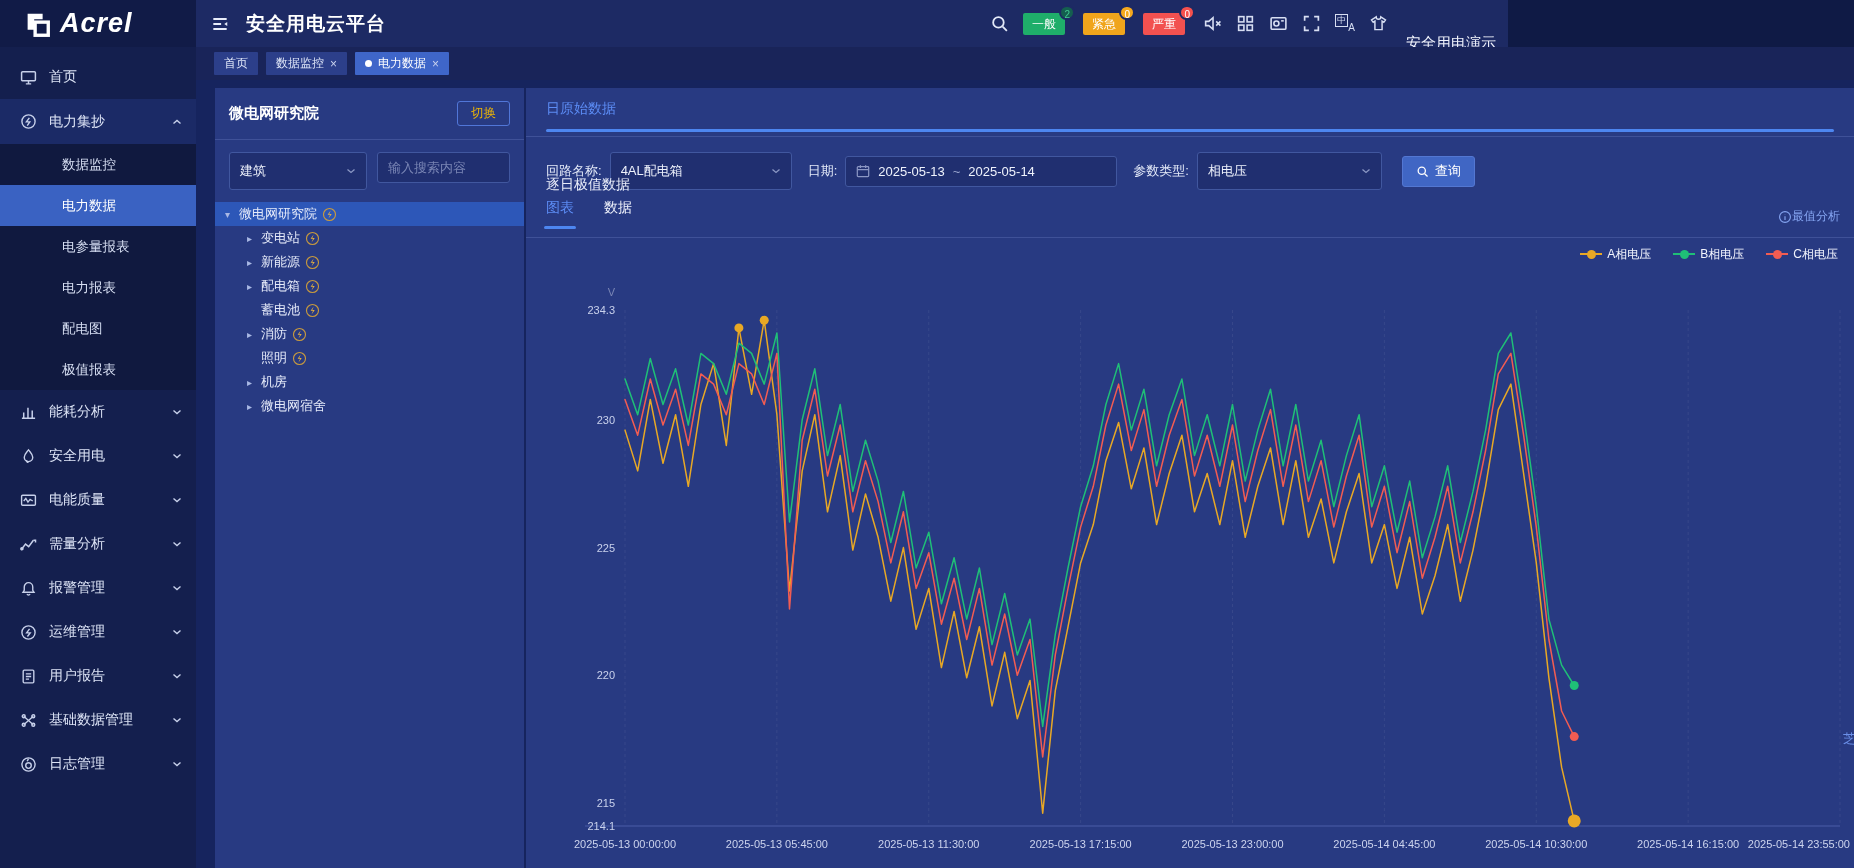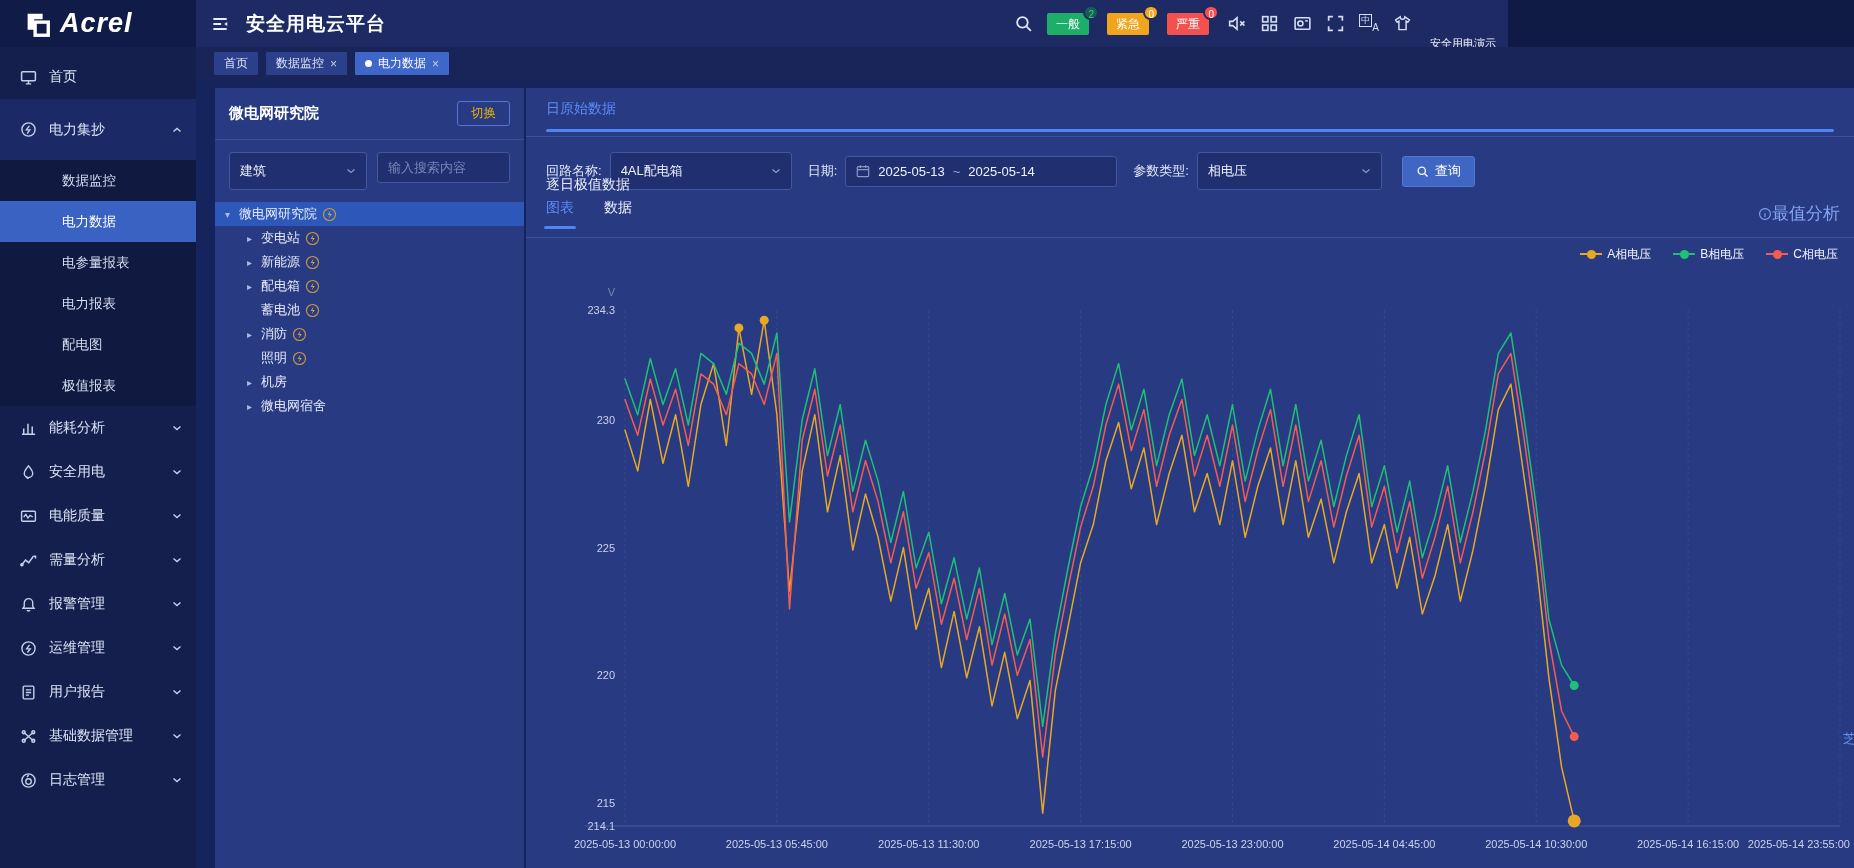--- a/index.html
+++ b/index.html
@@ -9,39 +9,39 @@
   
   .header { position:absolute; left:0; top:0; width:1508px; height:47px; background:#1d2a64; display:flex; align-items:center; }
   .logo-block { width:196px; height:47px; background:#111b47; display:flex; align-items:center; padding-left:22px; gap:8px; flex-shrink:0; }
   .logo-text { font-size:27px; font-weight:bold; font-style:italic; color:#fff; letter-spacing:1px; }
   .collapse-btn { margin-left:14px; cursor:pointer; display:flex; align-items:center; }
   .app-title { margin-left:16px; font-size:19px; font-weight:bold; color:#fff; letter-spacing:1px; }
   .header-right { margin-left:auto; display:flex; align-items:center; gap:14px; padding-right:12px; }
   .hicon { width:19px; height:19px; display:block; cursor:pointer; }
   .chip { position:relative; height:22px; padding:0 9px; border-radius:2px; font-size:12px; color:#fff; line-height:22px; cursor:pointer; margin-right:4px; }
   .chip .sup { position:absolute; top:-8px; right:-10px; min-width:15px; height:15px; padding:0 3px; border-radius:9px; font-size:10px; line-height:15px; text-align:center; border:2px solid #1d2a64; }
-  .username { font-size:11px; color:#f0f3fc; margin-left:4px; white-space:nowrap;margin-top:39px; }
+  .username { font-size:15px; color:#f0f3fc; margin-left:4px; white-space:nowrap;margin-top:39px; }
   .translate-icon { position:relative; width:20px; height:19px; cursor:pointer; }
   .translate-icon .zh { position:absolute; left:0; top:0; width:13px; height:13px; border:1px solid #d7def2; font-size:9px; line-height:11px; text-align:center; color:#d7def2; background:#1d2a64; }
   .translate-icon .en { position:absolute; right:0; bottom:0; font-size:10px; color:#d7def2; }
 
   
   .workspace { position:absolute; left:196px; top:47px; right:0; bottom:0; background:#16245e; }
   .breadcrumb-bar { height:33px; display:flex; align-items:center; gap:8px; padding-left:18px; background:#192459; }
   .bc-chip { height:23px; display:flex; align-items:center; gap:6px; padding:0 10px; background:#2c3f8a; font-size:12px; color:#dfe6f8; cursor:pointer; border-radius:1px; }
   .bc-chip.active { background:#3f66c9; color:#fff; }
   .bc-dot { width:7px; height:7px; border-radius:50%; background:#fff; }
   .bc-close { font-size:12px; color:#c9d2ee; line-height:1; }
 
   
   .sidebar { position:absolute; left:0; top:47px; width:196px; bottom:0; background:#141f4e; padding-top:8px; }
   .side-item { height:44px; display:flex; align-items:center; padding:0 14px 0 20px; gap:12px; font-size:14px; color:#dde4f6; cursor:pointer; }
   .side-item .sicon { width:17px; height:17px; flex-shrink:0; }
   .side-item .chev { margin-left:auto; width:10px; height:10px; }
-  .side-item.parent-open { height:61px; background:#1b2a66; }
+  .side-item.parent-open { height:45px; background:#1b2a66; }
   .submenu { background:#10193f; }
   .sub-item { height:41px; display:flex; align-items:center; padding-left:62px; font-size:13.5px; color:#d6def2; cursor:pointer; }
   .sub-item.active { background:#3a62c2; color:#fff; }
 
   
   .content { position:absolute; left:0; top:33px; right:0; bottom:0; }
   .panel { background:#283a82; position:absolute; }
   .tree-panel { left:19px; top:8px; width:309px; bottom:0; }
   .main-panel { left:330px; top:8px; right:0; bottom:0; }
 
@@ -71,21 +71,21 @@
   .f-label { font-size:13px; color:#e3e9f8; margin-left:8px; }
   .f-select { height:31px; background:rgba(16,28,80,.35); }
   .sel-circuit { width:182px; }
   .sel-param { width:185px; }
   .date-box { height:31px; width:272px; border:1px solid #41579f; border-radius:3px; background:rgba(16,28,80,.35); display:flex; align-items:center; gap:8px; padding:0 10px; font-size:13px; color:#eef2fc; cursor:pointer; }
   .query-btn { height:31px; margin-left:12px; padding:0 13px; background:#4066c4; border:1px solid #5377d2; border-radius:3px; color:#fff; font-size:13px; display:flex; align-items:center; gap:6px; cursor:pointer; }
   .view-tabs { height:48px; display:flex; align-items:center; gap:30px; padding:0 20px; border-bottom:1px solid rgba(90,110,180,.45); position:relative;font-family:Liberation Mono, monospace; }
   .v-tab { font-size:14px; color:#eef1fb; padding-bottom:12px; position:relative; cursor:pointer; }
   .v-tab.active { color:#5c8cf5; }
   .v-tab.active::after { content:""; position:absolute; left:-2px; right:-2px; bottom:0; height:3px; background:#4d86f0; border-radius:2px; }
-  .max-link { position:absolute; right:14px; bottom:12px; font-size:17px; color:#85a5f2; display:flex; align-items:center; gap:0; cursor:pointer; }
+  .max-link { position:absolute; right:14px; bottom:12px; font-size:12px; color:#85a5f2; display:flex; align-items:center; gap:0; cursor:pointer; }
   .legend-row { height:32px; display:flex; align-items:center; justify-content:flex-end; gap:22px; padding-right:16px; }
   .legend-item { display:flex; align-items:center; gap:5px; font-size:12px; color:#f2f4fd; cursor:pointer;justify-content:flex-end; }
   .lg-line { width:22px; height:2px; position:relative; }
   .lg-line .lg-dot { position:absolute; left:7px; top:-3.5px; width:9px; height:9px; border-radius:50%; }
   #chart-svg { display:block; }
   .edge-text { position:absolute; right:-3px; top:642px; font-size:13px; color:#6a8fe8; width:14px; overflow:hidden; }
 </style>
 </head>
 <body>
 

